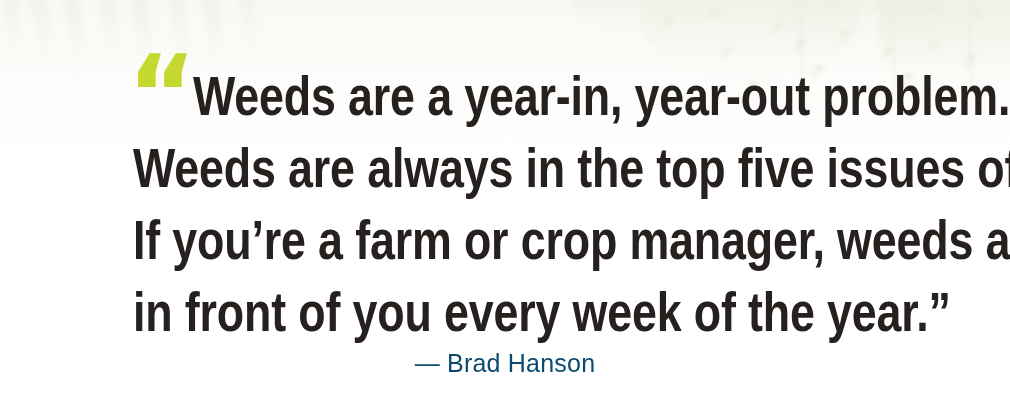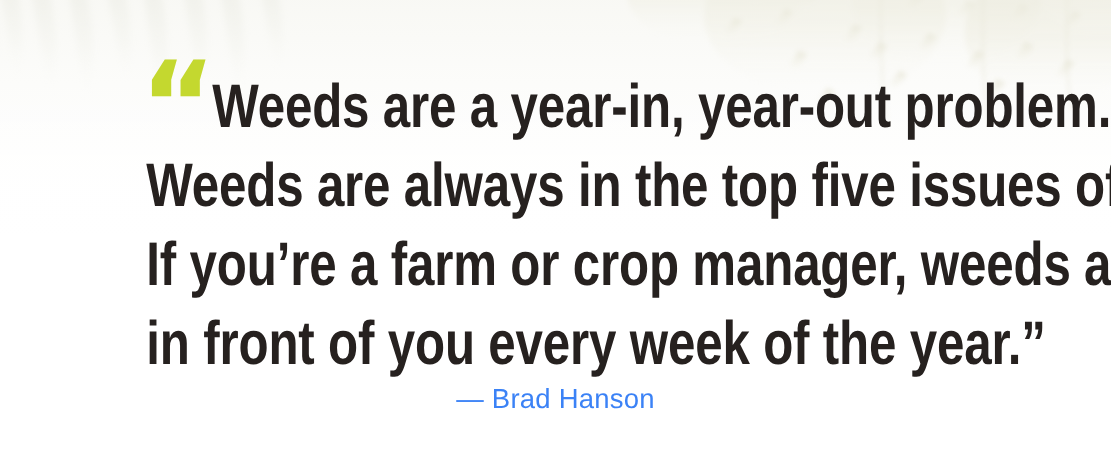--- a/index.html
+++ b/index.html
@@ -124,21 +124,21 @@
     display: inline-block;
     vertical-align: baseline;
   }
 
   .attribution {
     position: absolute;
     left: 0;
     right: 0;
     top: 348px;
     text-align: center;
-    color: #3b82f6;
+    color: #0c4a6e;
     font-family: "Liberation Sans", sans-serif;
     font-weight: 400;
     font-size: 25px;
     line-height: 30px;
     letter-spacing: .2px;
   }
 </style>
 </head>
 <body>
 

